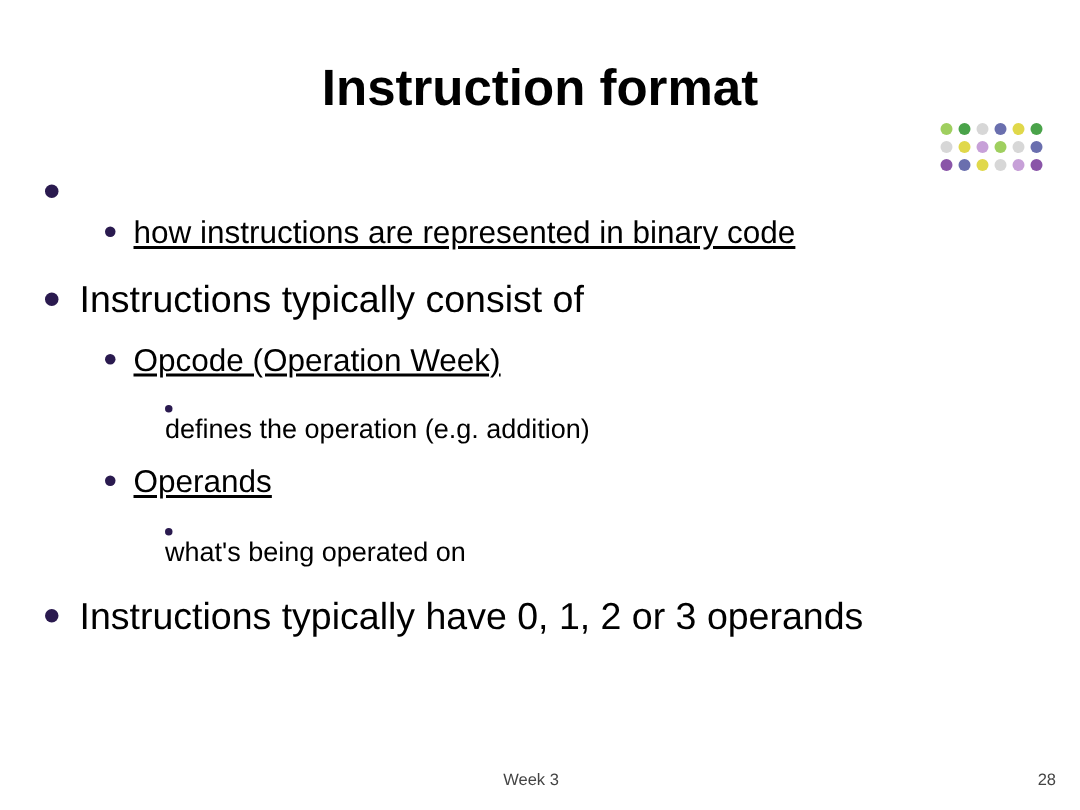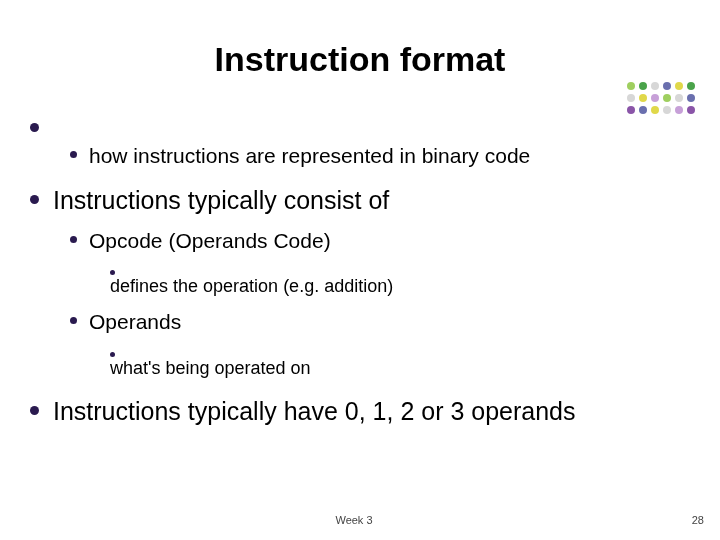--- a/index.html
+++ b/index.html
@@ -55,21 +55,21 @@
   .d6 { background: #c7a0d8; } 
   .d7 { background: #8a55a8; } 
 
   ul { list-style: none; }
   .lvl1 > li { margin-bottom: 16px; }
   .lvl1 > li > .row { display: flex; align-items: flex-start; }
   .lvl1-text { font-size: 25px; line-height: 1.25; }
 
   .lvl2 { margin-top: 10px; margin-left: 40px; }
   .lvl2 > li { margin-bottom: 10px; }
-  .lvl2 > li > .row { display: flex; align-items: flex-start; }
+  .lvl2 > li > .row { display: flex; align-items: flex-start; text-decoration: underline; }
   .lvl2-text { font-size: 21px; line-height: 1.3; }
 
   .lvl3 { margin-top: 8px; margin-left: 40px; }
   .lvl3 > li { margin-bottom: 6px; }
   .lvl3 > li > .row { display: flex; align-items: flex-start; flex-direction: column; }
   .lvl3-text { font-size: 18px; line-height: 1.3; }
 
   .bullet {
     width: 9px; height: 9px; border-radius: 50%;
     background: #2a1a4f;
@@ -144,21 +144,21 @@
 
     <li>
       <div class="row">
         <div class="bullet"></div>
         <div class="lvl1-text">Instructions typically consist of</div>
       </div>
       <ul class="lvl2">
         <li>
           <div class="row">
             <div class="bullet sm"></div>
-            <div class="lvl2-text">Opcode (Operands Code)</div>
+            <div class="lvl2-text">Opcode (Operation Week)</div>
           </div>
           <ul class="lvl3">
             <li>
               <div class="row">
                 <div class="bullet xs"></div>
                 <div class="lvl3-text">defines the operation (e.g. addition)</div>
               </div>
             </li>
           </ul>
         </li>

